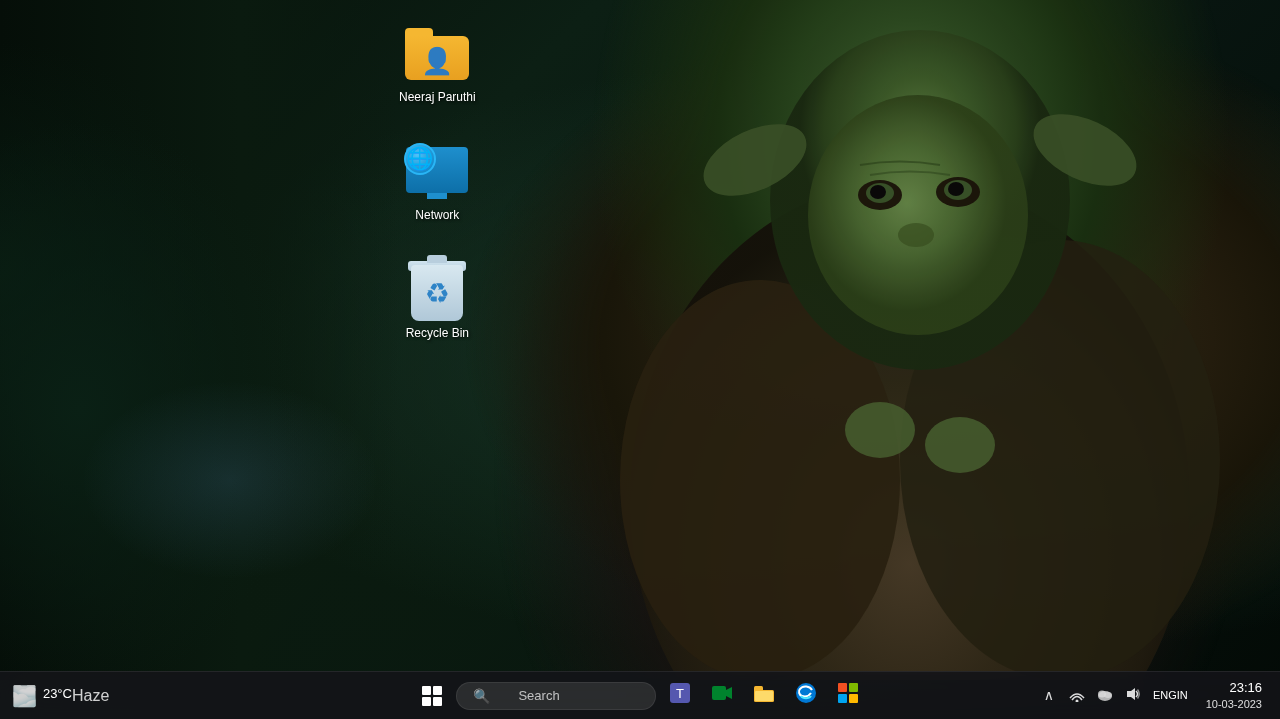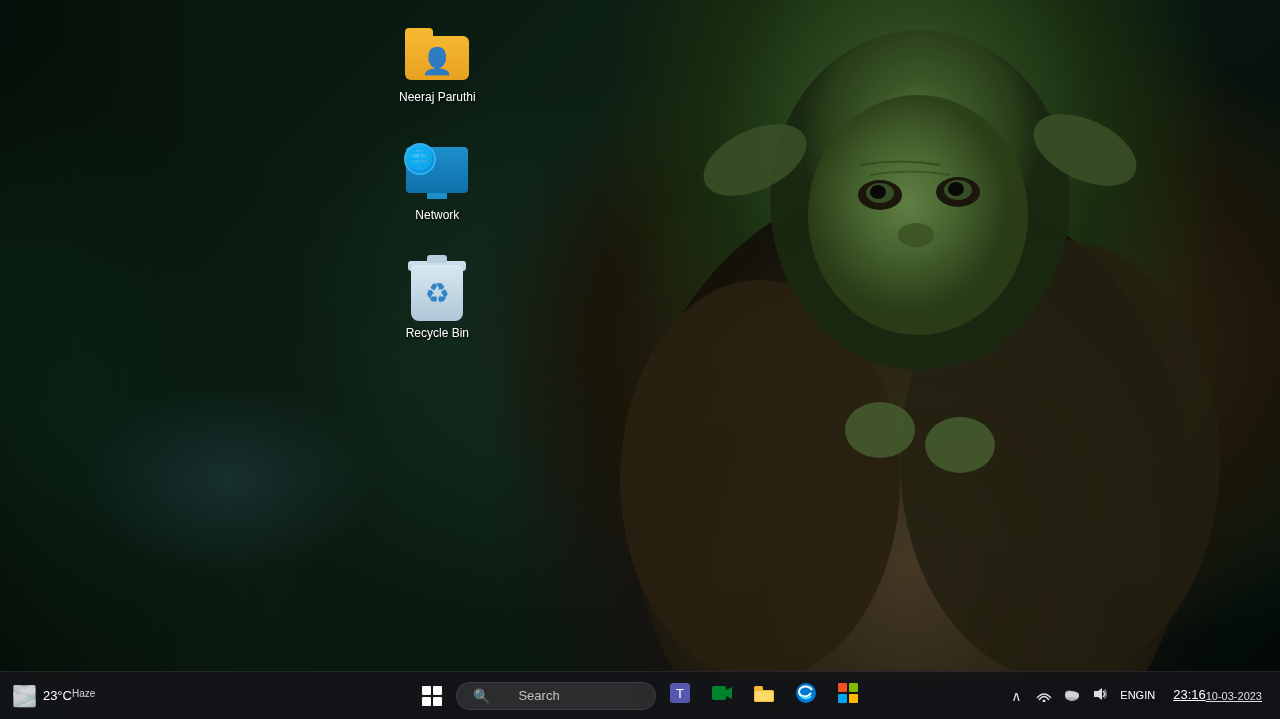--- a/index.html
+++ b/index.html
@@ -329,21 +329,21 @@
       flex-direction: row;
       line-height: 1.2;
     }
 
     .weather-temp {
       font-size: 13px;
       font-weight: 500;
     }
 
     .weather-condition {
-      font-size: 10px;
+      font-size: 16px;
       opacity: 0.8;
     }
 
     
     .start-button {
       width: 36px;
       height: 36px;
       display: flex;
       align-items: center;
       justify-content: center;
@@ -415,28 +415,28 @@
       justify-content: center;
       font-size: 14px;
       color: white;
       cursor: pointer;
       border-radius: 3px;
       opacity: 0.85;
     }
 
     .clock-widget {
       display: flex;
+      flex-direction: column;
       align-items: flex-end;
       color: white;
       font-size: 12px;
       line-height: 1.4;
       cursor: pointer;
       padding: 2px 6px;
       border-radius: 4px;
-      text-decoration: underline;
     }
 
     .clock-time {
       font-size: 13px;
       font-weight: 500;
     }
 
     .clock-date {
       font-size: 11px;
       opacity: 0.85;

